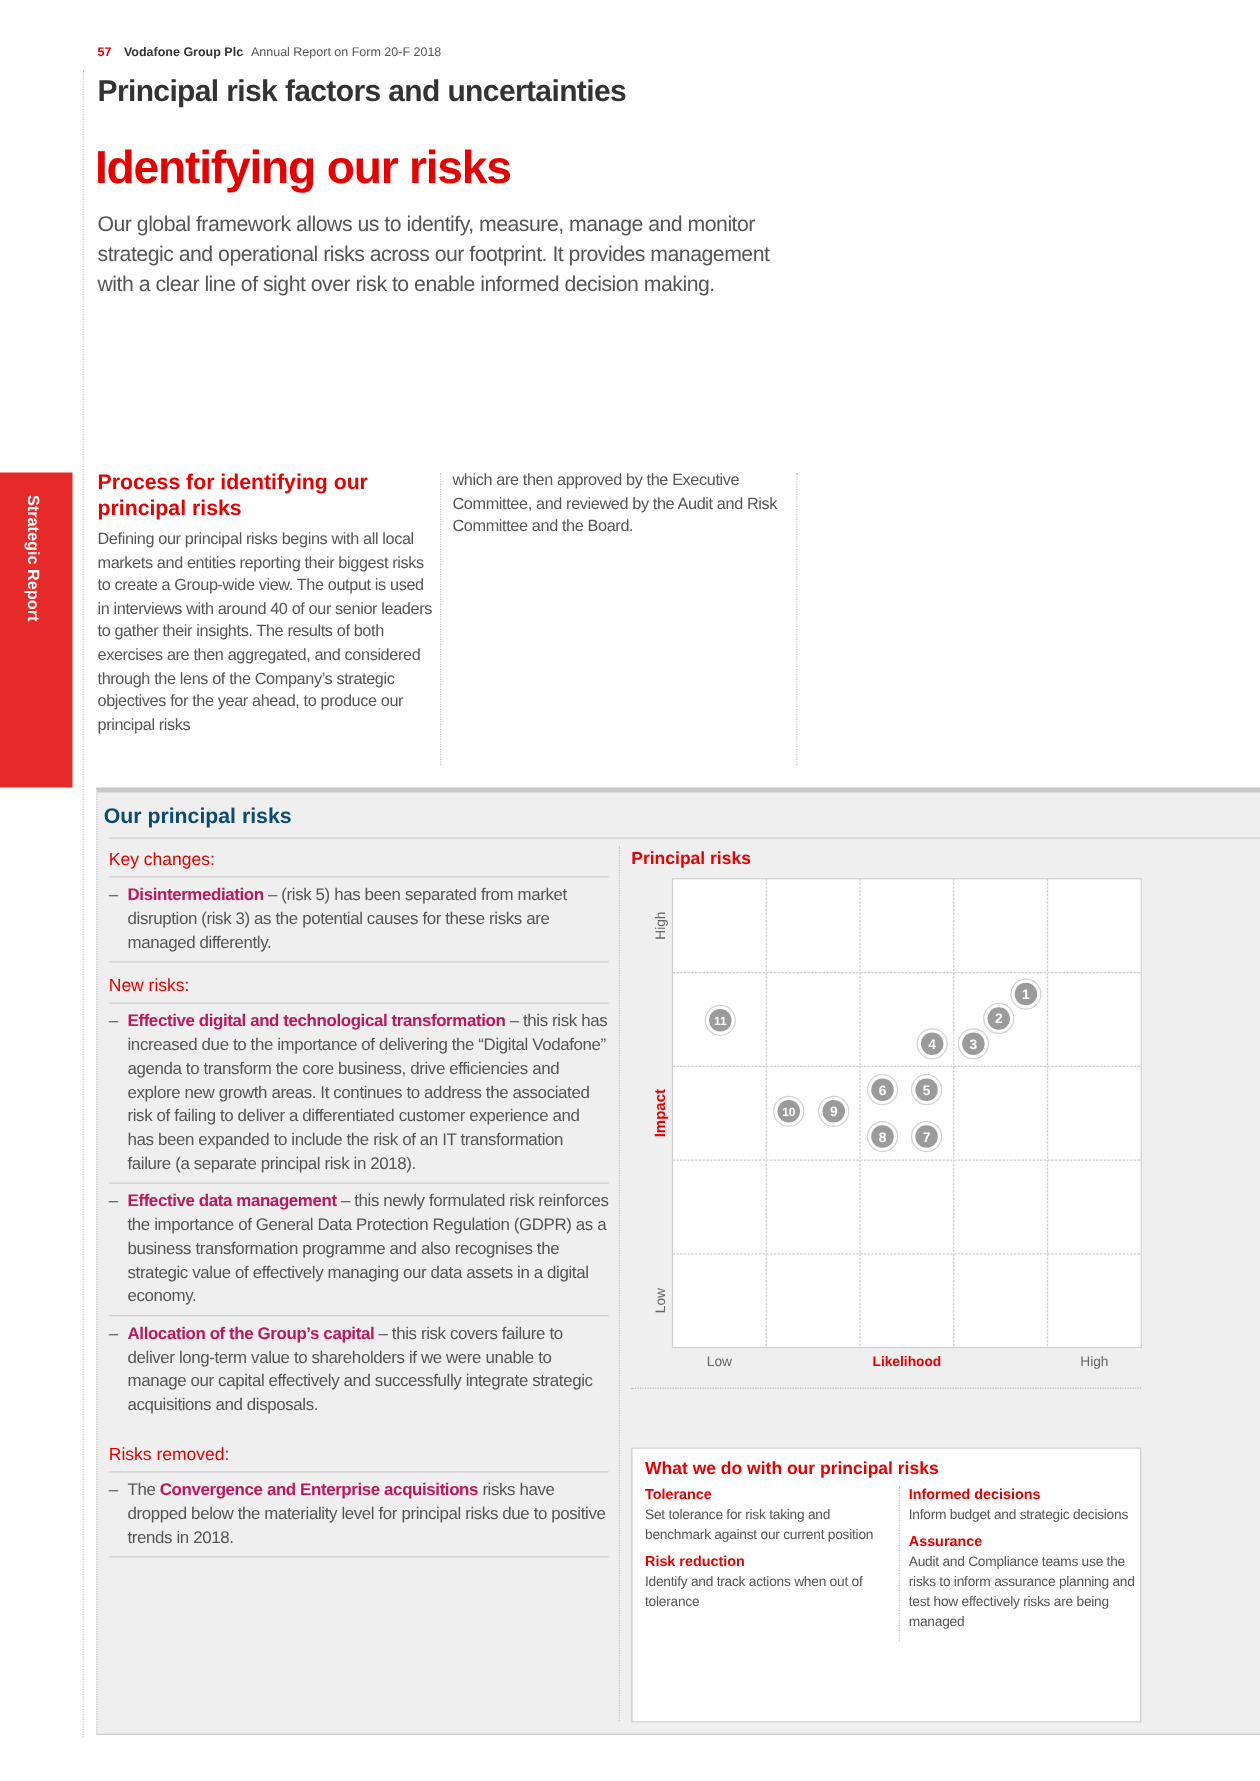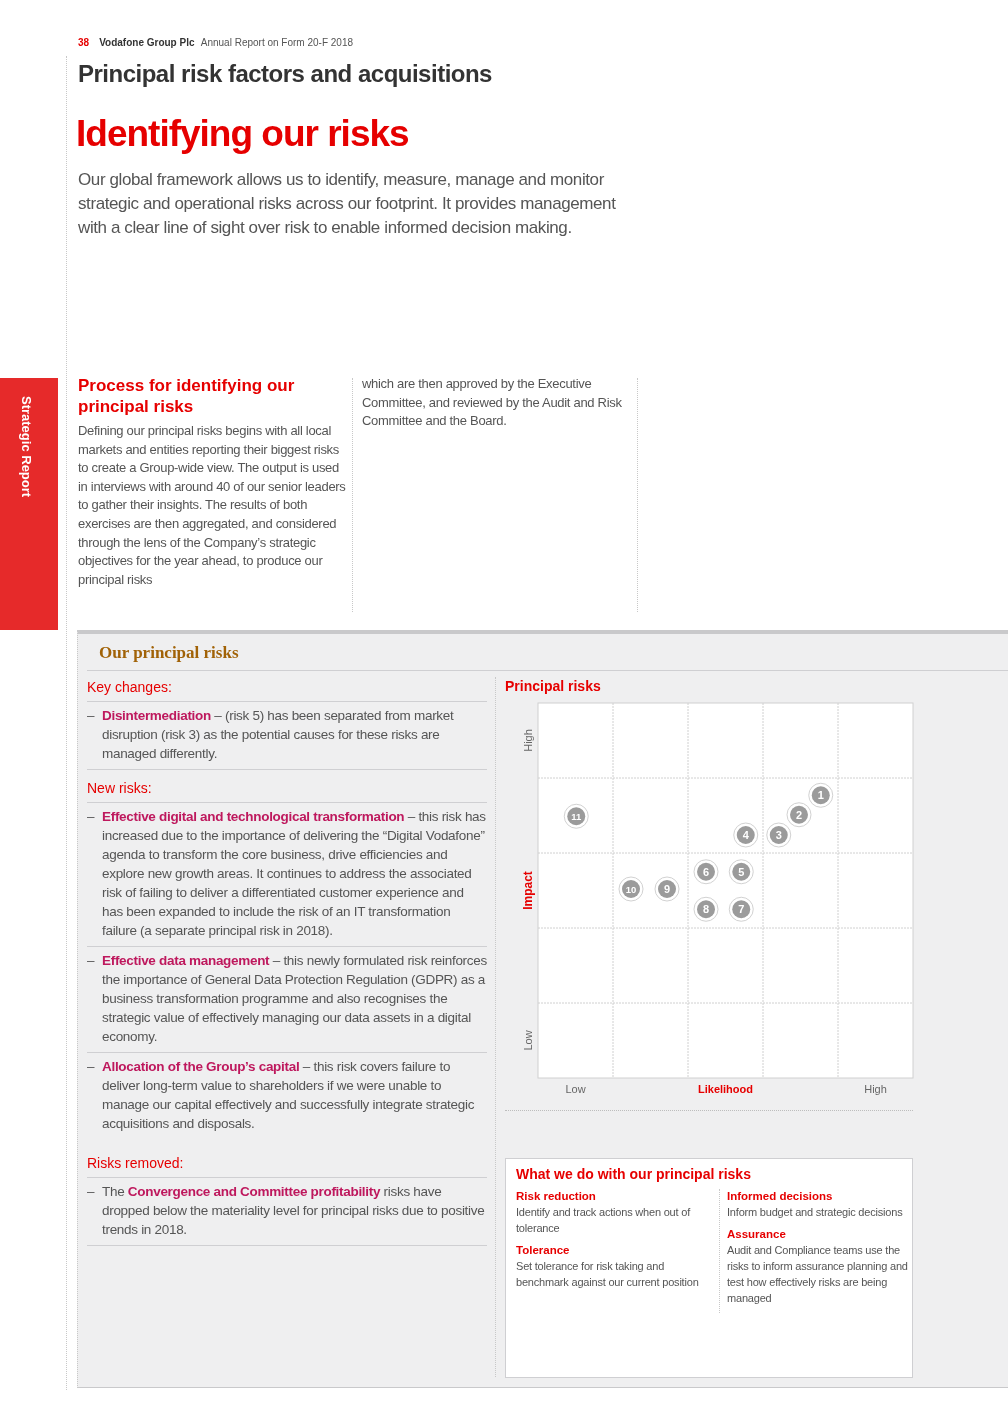--- a/index.html
+++ b/index.html
@@ -18,21 +18,21 @@
   .main-title { left: 76px; top: 113px; font-size: 37px; font-weight: bold; color: #e60000; letter-spacing: -1px; }
   .intro { left: 78px; top: 168px; width: 560px; font-size: 17px; line-height: 24px; color: #555; letter-spacing: -0.4px; }
   .side-tab { left: 0; top: 378px; width: 58px; height: 252px; background: #e62a2a; }
   .side-tab-label { position: absolute; left: 19px; top: 18px; writing-mode: vertical-rl; color: #fff; font-weight: bold; font-size: 13px; }
   .proc-heading { left: 78px; top: 375px; font-size: 17px; line-height: 21px; color: #e60000; font-weight: bold; }
   .proc-body { left: 78px; top: 422px; width: 270px; font-size: 13px; line-height: 18.6px; color: #555; letter-spacing: -0.3px; }
   .proc-body2 { left: 362px; top: 375px; width: 270px; font-size: 13px; line-height: 18.6px; color: #555; letter-spacing: -0.3px; }
   .col-div1 { left: 352px; top: 378px; height: 234px; border-left: 1px dotted #c8c8c8; }
   .col-div2 { left: 637px; top: 378px; height: 234px; border-left: 1px dotted #c8c8c8; }
   .panel { left: 77px; top: 630px; width: 931px; height: 758px; background: #efeff0; border-top: 4px solid #c9c9cb; border-left: 1px dotted #c8c8c8; border-bottom: 1px solid #c9c9cb; box-sizing: border-box; }
-  .panel-title { left: 99px; top: 643px; font-size: 17px; font-weight: bold; color: #a16207; font-family: Liberation Serif, serif; }
+  .panel-title { left: 83px; top: 643px; font-size: 17px; font-weight: bold; color: #0c4a6e; }
   .panel-title-rule { left: 87px; top: 670px; width: 921px; border-top: 1px solid #cfcfd2; }
   .left-col { left: 87px; top: 677px; width: 400px; }
   .red-h { font-size: 14px; color: #e60000; font-weight: bold; margin: 0; line-height: 20px; }
   .red-h.reg { font-weight: normal; }
   .para { font-size: 13.5px; line-height: 19px; color: #555; letter-spacing: -0.3px; margin: 2px 0 8px 0; }
   .rule { border-top: 1px solid #cfcfd2; margin: 4px 0 0 0; }
   .bul { position: relative; padding: 4px 0 6px 15px; font-size: 13.5px; line-height: 19px; color: #555; letter-spacing: -0.3px; border-bottom: 1px solid #cfcfd2; }
   .bul .dash { position: absolute; left: 0; top: 4px; }
   .bul b { color: #be185d; }
   .grp { margin-top: 8px; }
@@ -47,24 +47,24 @@
   .what-col.r { left: 213px; border-left: 1px dotted #c8c8c8; padding-left: 0; }
   .what-item { margin-bottom: 7px; }
   .what-item .h { font-size: 11.5px; color: #e60000; font-weight: bold; line-height: 15px; }
   .what-item .t { font-size: 11px; color: #555; line-height: 16px; letter-spacing: -0.2px; }
   .what-col.r .what-item { padding-left: 0; }
 </style>
 </head>
 <body>
 
 <div class="abs header-line">
-  <span class="pg">38</span><span class="co">Vodafone Group Plc</span> <span>Annual Report on Form 20-F 2018</span>
+  <span class="pg">57</span><span class="co">Vodafone Group Plc</span> <span>Annual Report on Form 20-F 2018</span>
 </div>
 <div class="abs page-vline"></div>
-<div class="abs section-title">Principal risk factors and acquisitions</div>
+<div class="abs section-title">Principal risk factors and uncertainties</div>
 <div class="abs main-title">Identifying our risks</div>
 <div class="abs intro">Our global framework allows us to identify, measure, manage and monitor strategic and operational risks across our footprint. It provides management with a clear line of sight over risk to enable informed decision making.</div>
 
 <div class="abs side-tab">
   <span class="side-tab-label">Strategic Report</span>
 </div>
 
 <div class="abs proc-heading" style="width:220px;">Process for identifying our principal risks</div>
 <div class="abs proc-body">Defining our principal risks begins with all local markets and entities reporting their biggest risks to create a Group-wide view. The output is used in interviews with around 40 of our senior leaders to gather their insights. The results of both exercises are then aggregated, and considered through the lens of the Company’s strategic objectives for the year ahead, to produce our principal risks</div>
 <div class="abs col-div1"></div>
@@ -84,21 +84,21 @@
     <h3 class="red-h reg">New risks:</h3>
     <div class="rule"></div>
     <div class="bul"><span class="dash">–</span><b>Effective digital and technological transformation</b><span> – this risk has increased due to the importance of delivering the “Digital Vodafone” agenda to transform the core business, drive efficiencies and explore new growth areas. It continues to address the associated risk of failing to deliver a differentiated customer experience and has been expanded to include the risk of an IT transformation failure (a separate principal risk in 2018).</span></div>
     <div class="bul"><span class="dash">–</span><b>Effective data management</b><span> – this newly formulated risk reinforces the importance of General Data Protection Regulation (GDPR) as a business transformation programme and also recognises the strategic value of effectively managing our data assets in a digital economy.</span></div>
     <div class="bul" style="border-bottom:none;"><span class="dash">–</span><b>Allocation of the Group’s capital</b><span> – this risk covers failure to deliver long-term value to shareholders if we were unable to manage our capital effectively and successfully integrate strategic acquisitions and disposals.</span></div>
   </div>
 
   <div class="grp" style="margin-top:14px;">
     <h3 class="red-h reg">Risks removed:</h3>
     <div class="rule"></div>
-    <div class="bul"><span class="dash">–</span><span>The </span><b>Convergence and Committee profitability</b><span> risks have dropped below the materiality level for principal risks due to positive trends in 2018.</span></div>
+    <div class="bul"><span class="dash">–</span><span>The </span><b>Convergence and Enterprise acquisitions</b><span> risks have dropped below the materiality level for principal risks due to positive trends in 2018.</span></div>
   </div>
 </div>
 
 <div class="abs col-sep"></div>
 
 <div class="abs chart-title">Principal risks</div>
 <svg class="chart" id="risk-chart">
   <rect id="plot-bg" fill="#ffffff" stroke="#d0d0d0" x="33" y="8" width="375" height="375"></rect>
   <g id="grid-lines">
       <line x1="108" x2="108" y1="8" y2="383" stroke="#d0d0d0" stroke-dasharray="2,1"></line>
@@ -173,26 +173,26 @@
         <text x="71.25" y="125.25" text-anchor="middle" fill="#ffffff" font-size="9.5" font-weight="bold" font-family="&quot;Liberation Sans&quot;, sans-serif">11</text>
       </g>
     </g>
 </svg>
 <div class="abs chart-rule"></div>
 
 <div class="abs what-box">
   <div class="what-title">What we do with our principal risks</div>
   <div class="what-col l">
     <div class="what-item">
+        <div class="h">Tolerance</div>
+        <div class="t">Set tolerance for risk taking and benchmark against our current position</div>
+      </div>
+    <div class="what-item">
         <div class="h">Risk reduction</div>
         <div class="t">Identify and track actions when out of tolerance</div>
-      </div>
-    <div class="what-item">
-        <div class="h">Tolerance</div>
-        <div class="t">Set tolerance for risk taking and benchmark against our current position</div>
       </div>
   </div>
   <div class="what-col r">
     <div style="padding-left:0;margin-left:0;position:relative;left:0;">
     <div class="what-item" style="padding-left: 7px;">
           <div class="h">Informed decisions</div>
           <div class="t">Inform budget and strategic decisions</div>
         </div>
     <div class="what-item" style="padding-left: 7px;">
           <div class="h">Assurance</div>

